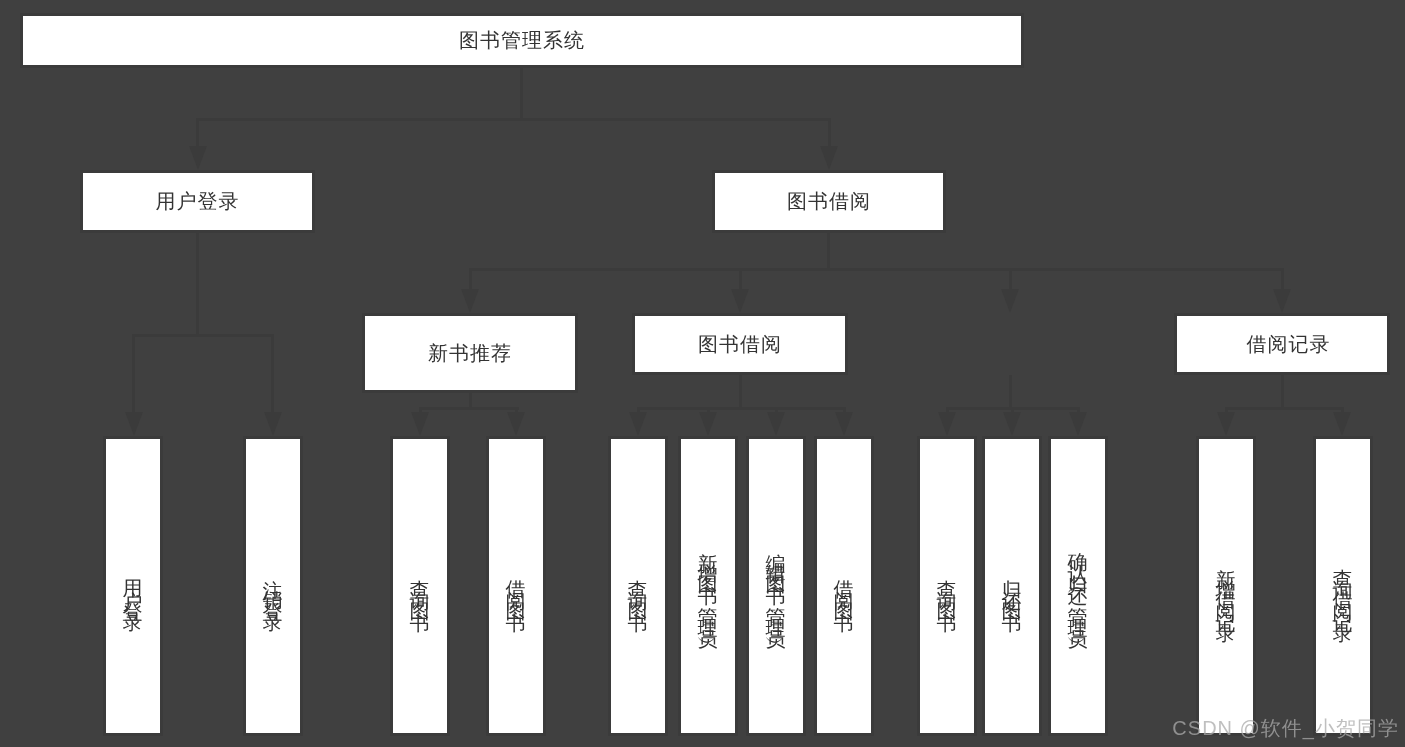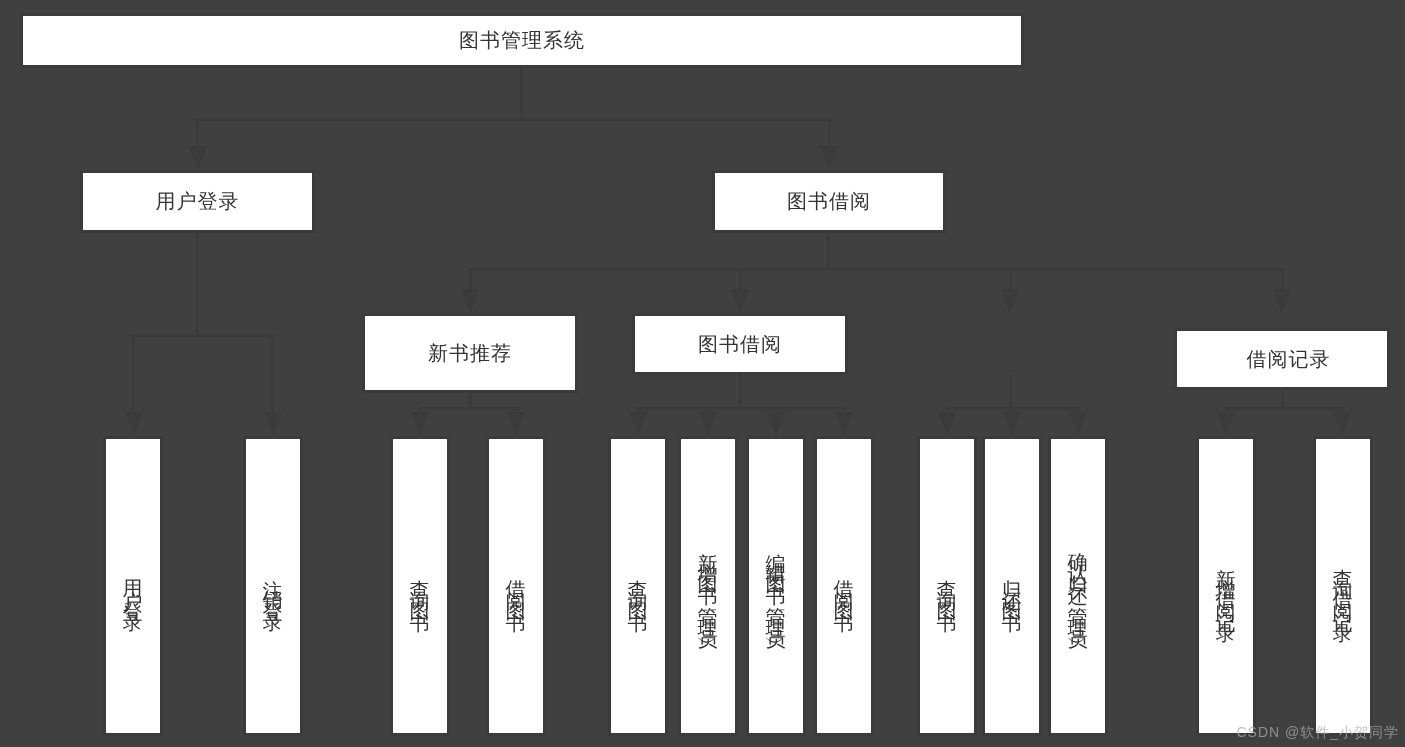--- a/index.html
+++ b/index.html
@@ -48,21 +48,21 @@
   .h{position:absolute;height:3px;background:#3b3b3b;z-index:1;}
   .ar{
     position:absolute;width:0;height:0;z-index:1;
     border-left:9px solid transparent;
     border-right:9px solid transparent;
     border-top:24px solid #3b3b3b;
   }
   #watermark{
     position:absolute;
     right:6px;bottom:5px;
-    font-size:14px;
+    font-size:20px;
     color:rgba(170,170,170,0.75);
     letter-spacing:1px;
     z-index:5;
     pointer-events:none;
   }
 </style>
 </head>
 <body>
 
 <div id="stage">
@@ -102,21 +102,21 @@
   <div class="ar" style="left:1001px;top:289px;"></div>
   <div class="v" style="left:1281px;top:268px;height:26px;"></div>
   <div class="ar" style="left:1273px;top:289px;"></div>
 
   <div class="box" style="left:362px;top:313px;width:216px;height:80px;">
     <span>新书推荐</span>
   </div>
   <div class="box" style="left:632px;top:313px;width:216px;height:62px;">
     <span>图书借阅</span>
   </div>
-  <div class="box" style="left:1174px;top:328px;width:216px;height:62px;padding-left:13px;">
+  <div class="box" style="left:1174px;top:313px;width:216px;height:62px;padding-left:13px;">
     <span>借阅记录</span>
   </div>
 
   <div class="v" style="left:469px;top:375px;height:34px;"></div>
   <div class="h" style="left:419px;top:407px;width:100px;"></div>
   <div class="v" style="left:419px;top:407px;height:10px;"></div>
   <div class="ar" style="left:411px;top:412px;"></div>
   <div class="v" style="left:515px;top:407px;height:10px;"></div>
   <div class="ar" style="left:507px;top:412px;"></div>
 

